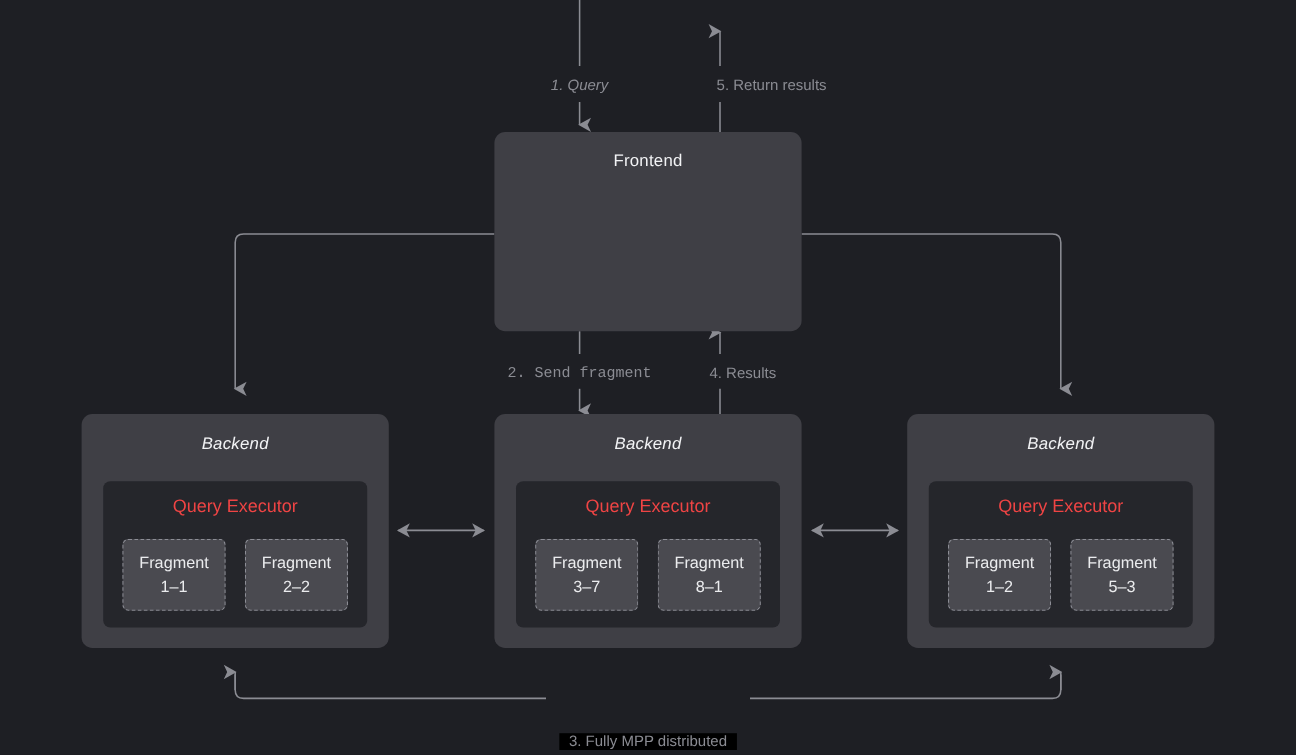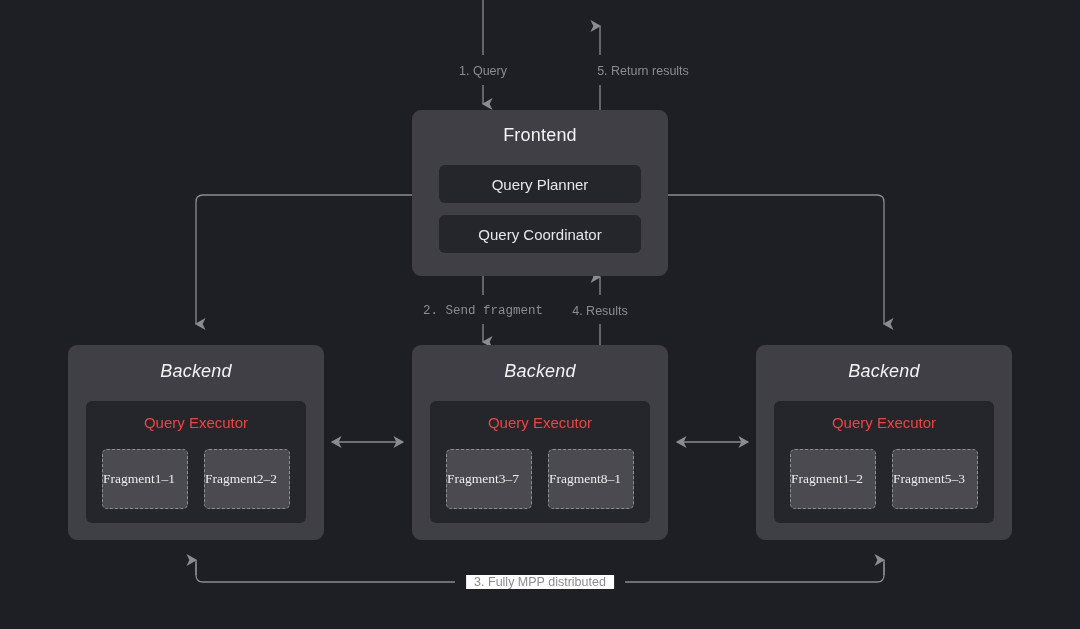--- a/index.html
+++ b/index.html
@@ -27,21 +27,21 @@
   
   .node {
     position: absolute;
     background: #3f3f45;
     border-radius: 9px;
     box-sizing: border-box;
   }
   .node-title {
     text-align: center;
     color: #f2f3f5;
-    font-size: 18px;
+    font-size: 14px;
     letter-spacing: 0.2px;
   }
   .frontend .node-title { padding-top: 15px; }
   .backend  .node-title { padding-top: 16px; font-style: italic; }
 
   
   .panel {
     position: absolute;
     background: #25262b;
     border-radius: 6px;
@@ -64,39 +64,40 @@
   }
 
   
   .fragment {
     position: absolute;
     background: #4a4a50;
     border: 1px dashed #8c8d95;
     border-radius: 5px;
     box-sizing: border-box;
     display: flex;
-    flex-direction: row;
+    flex-direction: column;
     align-items: center;
+    justify-content: center;
     color: #ebecee;
     font-size: 13.5px;
     line-height: 1.45;
-    font-family: Liberation Serif, serif;
   }
 
   
   .edge-label {
     position: absolute;
     color: #8b8c93;
     font-size: 12.5px;
     white-space: nowrap;
     transform: translate(-50%, -50%);
   }
   .edge-label.on-line {
-    background: #ffffff;
+    background: #000000;
     padding: 0 8px;
+    margin-top: 36px;
   }
 </style>
 </head>
 <body>
 
 <div id="canvas">
 
   <svg id="edges" viewBox="0 0 1080 629" xmlns="http://www.w3.org/2000/svg">
     <defs>
       <marker id="arrow-down" viewBox="0 0 12 12" refX="6" refY="9" markerWidth="11" markerHeight="11" orient="auto-start-reverse">
@@ -133,36 +134,30 @@
 
       <line x1="677" y1="442" x2="748" y2="442" marker-start="url(#arrow-start)" marker-end="url(#arrow-end)"></line>
 
       <path d="M 196 562 L 196 575 Q 196 582 203 582 L 455 582"></path>
       <path d="M 196 575 L 196 560" marker-end="url(#arrow-down)"></path>
       <path d="M 625 582 L 877 582 Q 884 582 884 575 L 884 562"></path>
       <path d="M 884 575 L 884 560" marker-end="url(#arrow-down)"></path>
     </g>
   </svg>
 
-  <div class="edge-label" style="left:483px; top:71px;">1. Query</div>
+  <div class="edge-label" style="left:483px; top:71px;font-style:italic;">1. Query</div>
   <div class="edge-label" style="left:600px; top:71px;margin-left:43px;">5. Return results</div>
   <div class="edge-label" style="left:483px; top:311px;font-family:Liberation Mono, monospace;">2. Send fragment</div>
-  <div class="edge-label" style="left:600px; top:311px;text-align:center;">4. Results</div>
+  <div class="edge-label" style="left:619px; top:311px;text-align:center;">4. Results</div>
   <div class="edge-label on-line" style="left:540px; top:582px;">3. Fully MPP distributed</div>
 
   <div class="node frontend" style="left:412px; top:110px; width:256px; height:166px;">
     <div class="node-title">Frontend</div>
 
-    <div class="panel" style="left:27px; top:55px; width:202px; height:38px;">
-      <div class="panel-label">Query Planner</div>
-    </div>
-
-    <div class="panel" style="left:27px; top:105px; width:202px; height:38px;">
-      <div class="panel-label">Query Coordinator</div>
-    </div>
+
   </div>
 
   <div class="node backend" style="left:68px; top:345px; width:256px; height:195px;">
     <div class="node-title">Backend</div>
 
     <div class="panel" style="left:18px; top:56px; width:220px; height:122px;">
       <div class="executor-label">Query Executor</div>
 
       <div class="fragment" style="left:16px; top:48px; width:86px; height:60px;">
         <span>Fragment</span>

